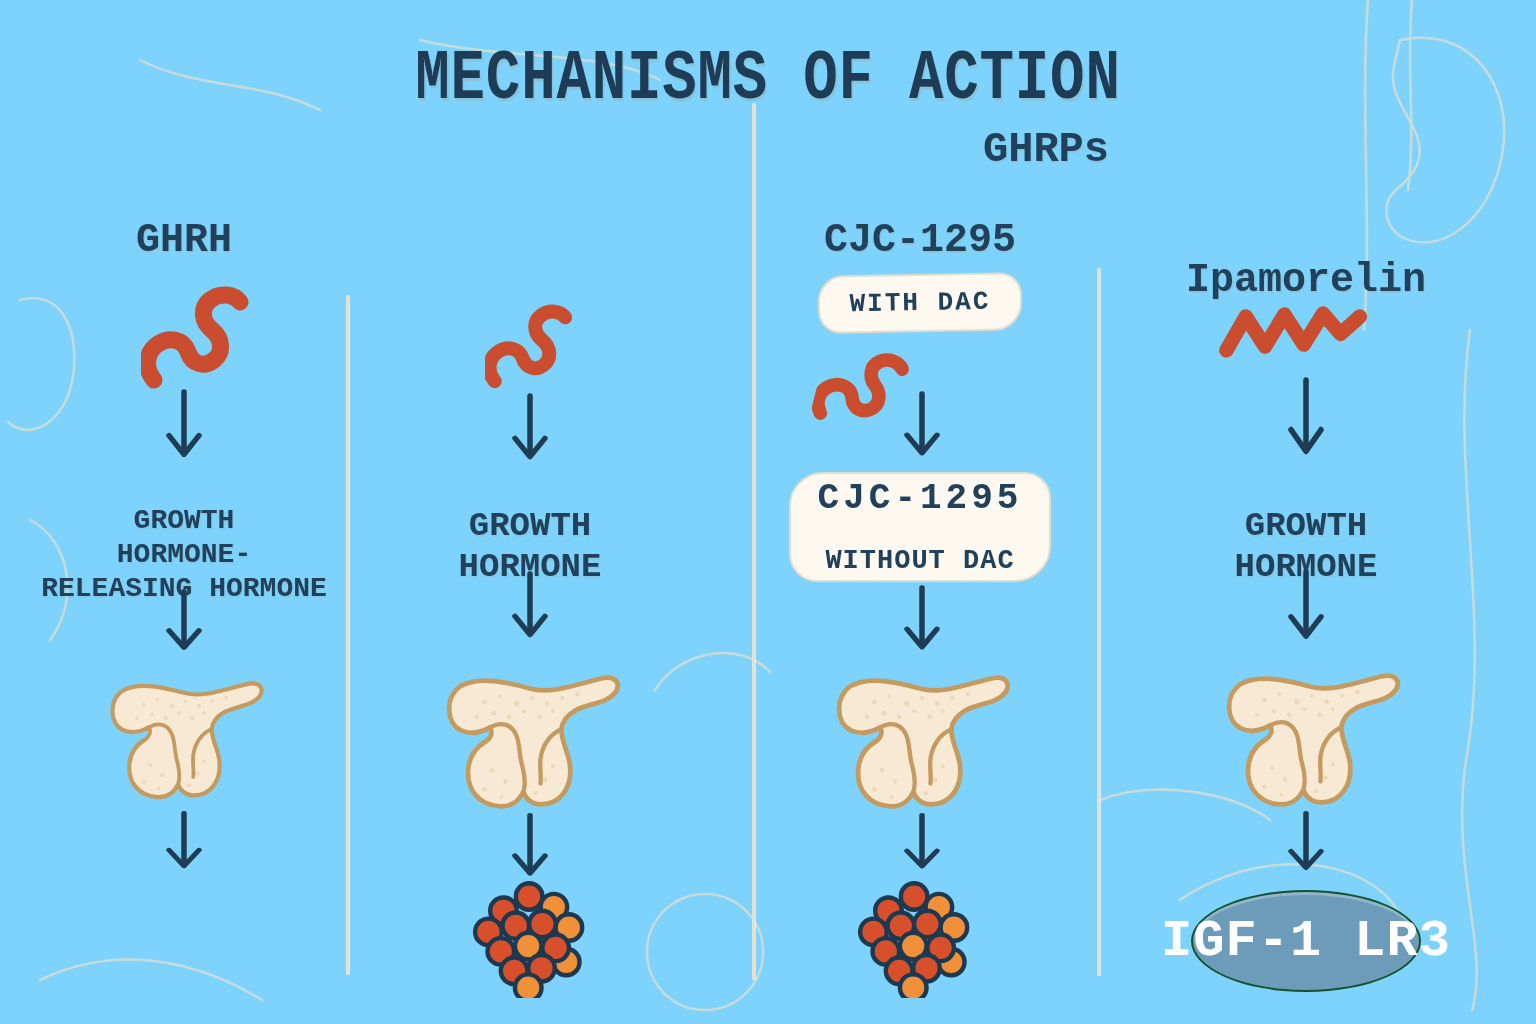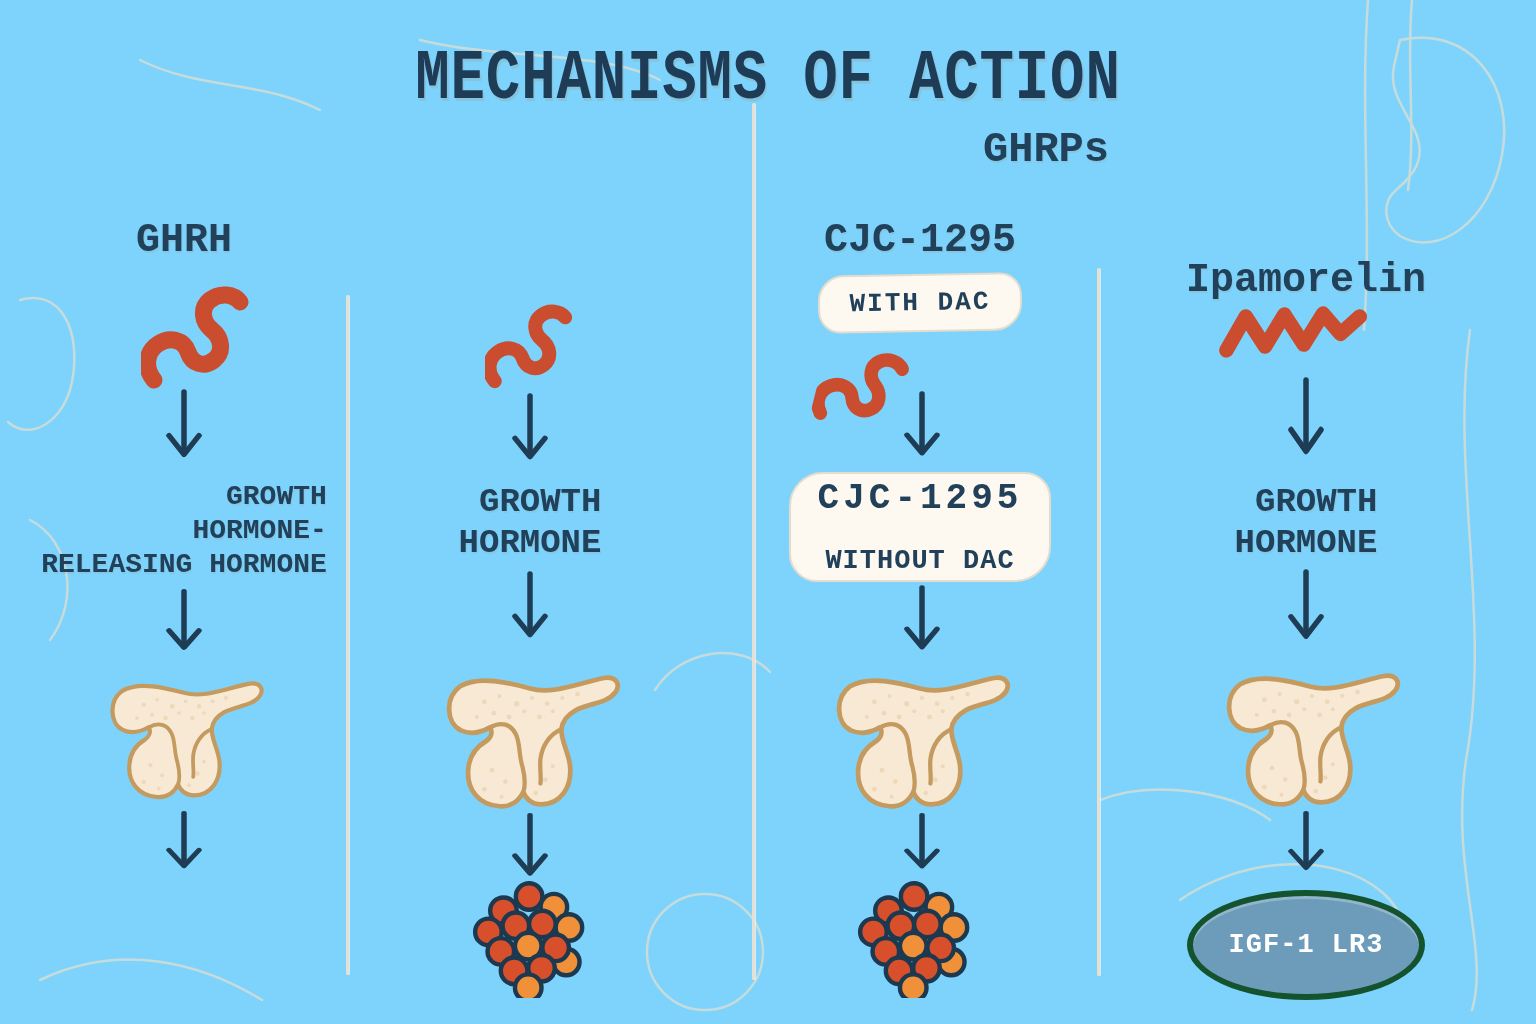--- a/index.html
+++ b/index.html
@@ -29,23 +29,24 @@
     position:absolute; width:3px; background:#e7dfd1;
     border-radius:2px; box-shadow:1px 0 0 rgba(255,255,255,0.6);
   }
   .column { position:absolute; top:16px; width:360px; height:960px; }
   .col-item { position:absolute; left:50%; transform:translateX(-50%); }
   .col-header {
     font-weight:bold; font-size:40px; white-space:nowrap;
     text-shadow:1px 2px 0 rgba(170,140,110,0.18);
   }
   .step-text {
-    font-weight:bold; text-align:right; line-height:1.2;
+    font-weight:bold; text-align:center; line-height:1.2;
     text-shadow:1px 2px 0 rgba(170,140,110,0.15);
     white-space:nowrap;
+    margin-top:24px;
   }
   .step-sm { font-size:28px; line-height:1.22; }
   .step-md { font-size:34px; line-height:1.2; }
   .result-text { font-size:34px; line-height:1.25; }
 
   .badge {
     width:200px; height:54px; border:2px solid #e4dccd;
     background:#fdf8f0; border-radius:26px 22px 28px 22px;
     display:flex; align-items:center; justify-content:center;
     font-weight:bold; font-size:26px; letter-spacing:2px;
@@ -55,23 +56,23 @@
     width:258px; height:106px; border:2px solid #e4dccd;
     background:#fdf8f0; border-radius:34px 26px 36px 28px;
     display:flex; flex-direction:column; align-items:center; justify-content:center;
     gap:2px;
   }
   .mech-box .l1 { font-weight:bold; font-size:36px; letter-spacing:4px; white-space:nowrap; }
   .mech-box .l2 { font-weight:bold; font-size:27px; letter-spacing:1px; white-space:nowrap;margin-top:25px; }
 
   .pill {
     width:226px; height:98px; background:#6d9cba;
-    border:6px solid #14532d; border-radius:50%;
+    border:2px solid #14532d; border-radius:50%;
     display:flex; align-items:center; justify-content:center;
-    color:#ffffff; font-weight:bold; font-size:27px; letter-spacing:1px;
+    color:#ffffff; font-weight:bold; font-size:52px; letter-spacing:1px;
     box-shadow:inset 0 3px 0 rgba(255,255,255,0.25);
     white-space:nowrap;
   }
   svg { display:block; }
 </style>
 </head>
 <body>
 
 <div class="canvas">
 

